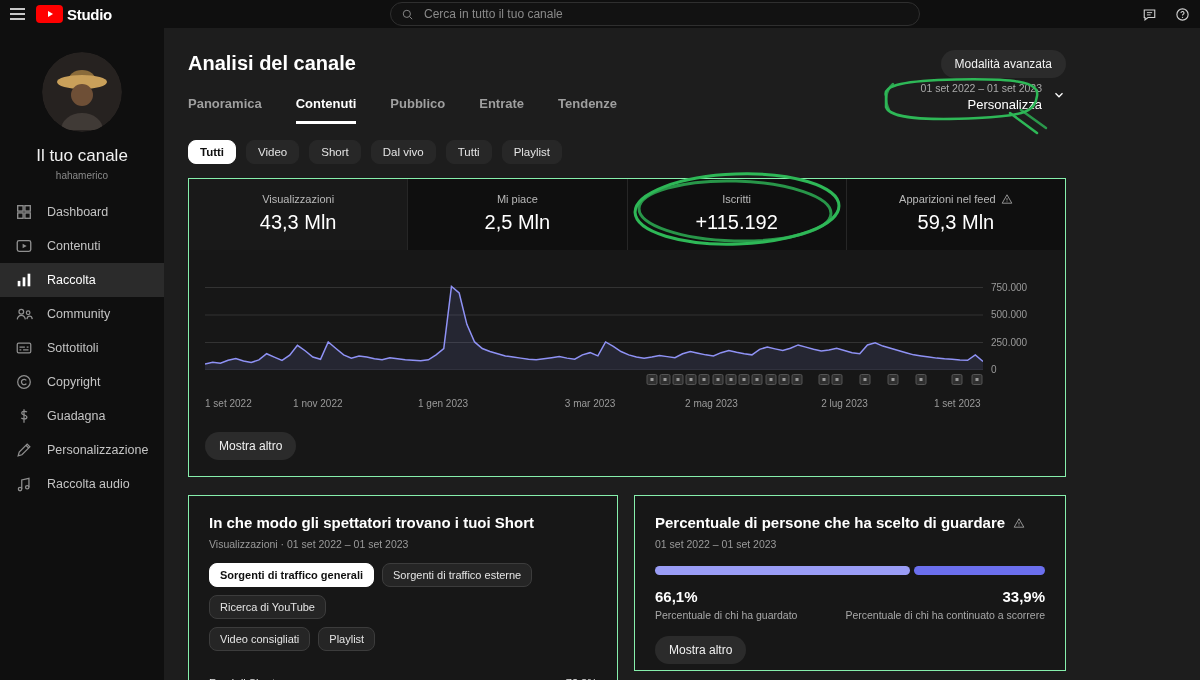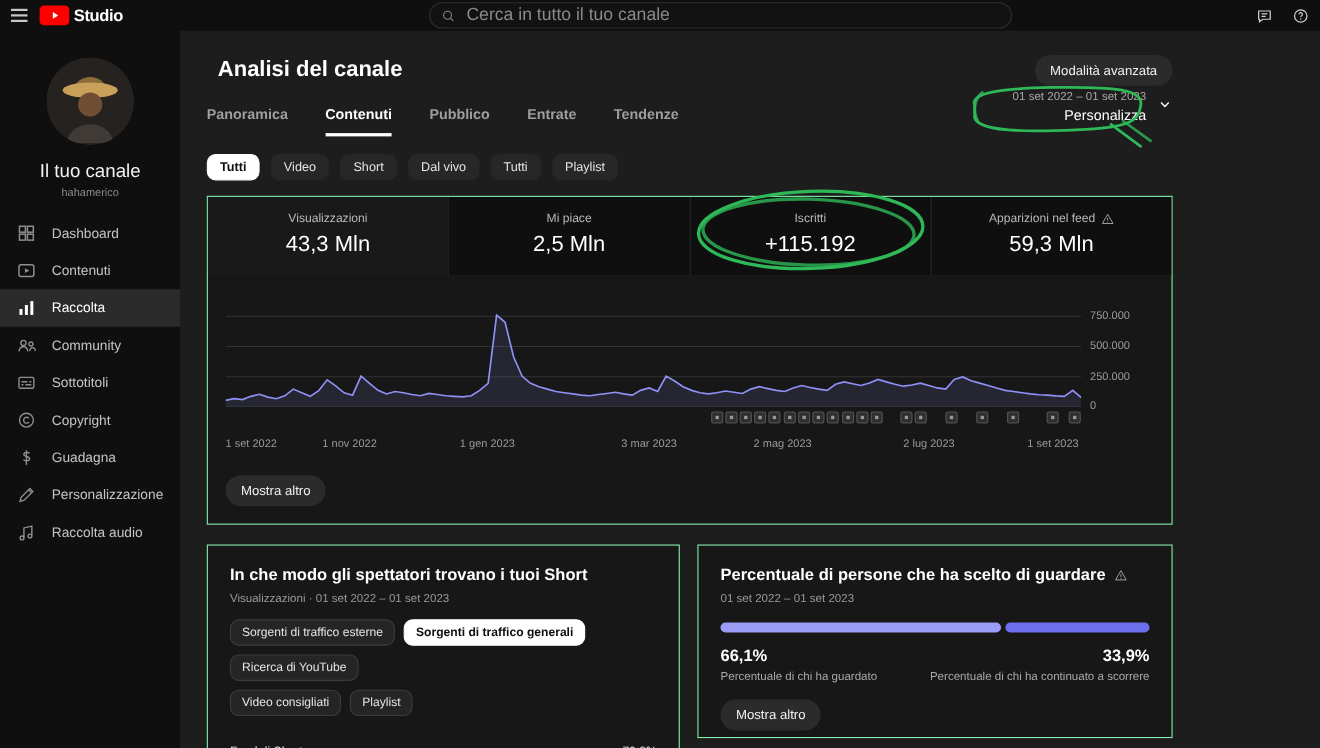--- a/index.html
+++ b/index.html
@@ -13,21 +13,21 @@
   
   .topbar { position:absolute; top:0; left:0; right:0; height:28px; background:#0f0f0f; z-index:10; display:flex; align-items:center; }
   .hamburger { width:28px; height:28px; background:none; border:none; cursor:pointer; display:flex; flex-direction:column; justify-content:center; gap:3px; padding:0 6px; margin-left:4px; }
   .hamburger span { display:block; width:15px; height:2px; background:#c8c8c8; }
   .logo { display:flex; align-items:center; gap:4px; margin-left:4px; }
   .yt-play { width:27px; height:18px; background:#f00; border-radius:4px; display:flex; align-items:center; justify-content:center; }
   .yt-play svg { width:12px; height:12px; }
   .studio-text { font-size:15px; font-weight:700; letter-spacing:-0.3px; color:#fff; }
   .search-wrap { position:absolute; left:390px; top:2px; width:530px; height:24px; background:#121212; border:1px solid #2f2f2f; border-radius:12px; display:flex; align-items:center; padding:0 10px; gap:8px; color:#888; }
   .search-wrap svg { width:13px; height:13px; flex:0 0 auto; }
-  .search-input { flex:1; background:transparent; border:none; outline:none; color:#ddd; font-size:16px; font-family:inherit; }
+  .search-input { flex:1; background:transparent; border:none; outline:none; color:#ddd; font-size:12px; font-family:inherit; }
   .search-input::placeholder { color:#8a8a8a; }
   .tb-right { position:absolute; right:10px; top:0; height:28px; display:flex; align-items:center; gap:18px; }
   .tb-btn { background:none; border:none; padding:0; color:#cfcfcf; cursor:pointer; display:flex; }
   .tb-btn svg { width:15px; height:15px; }
 
   
   .sidebar { position:absolute; top:28px; left:0; bottom:0; width:164px; background:#0f0f0f; }
   .avatar { width:80px; height:80px; border-radius:50%; overflow:hidden; margin:24px auto 0; }
   .channel-name { text-align:center; font-size:17px; color:#f1f1f1; margin-top:14px; }
   .channel-handle { text-align:center; font-size:10px; color:#8a8a8a; margin-top:4px; }
@@ -37,21 +37,21 @@
   .nav-icon svg { width:18px; height:18px; }
   .nav-label { font-size:12.5px; }
   .nav-item.active { background:#2b2b2b; color:#fff; }
   .nav-item.active .nav-icon { color:#fff; }
 
   
   .main { position:absolute; top:28px; left:164px; right:0; bottom:0; background:#1d1d1d; }
   .content { margin-left:24px; width:878px; position:relative; }
 
   .page-head { margin-top:24px; position:relative; height:26px; }
-  .page-title { font-size:20px; font-weight:700; margin:10px; }
+  .page-title { font-size:20px; font-weight:700; margin:0; }
   .chip-dark { background:#2b2b2b; color:#f1f1f1; border:none; border-radius:16px; padding:7px 14px; font-size:12px; font-family:inherit; cursor:pointer; }
   .advanced-btn { position:absolute; right:0; top:-2px; }
 
   .tabs { margin-top:18px; display:flex; gap:34px; position:relative; }
   .tab { font-size:13px; color:#9f9f9f; padding-bottom:10px; border-bottom:3px solid transparent; cursor:pointer; font-weight:600; }
   .tab.active { color:#fff; border-bottom-color:#fff; }
 
   .date-selector { position:absolute; right:0; top:-14px; display:flex; align-items:center; gap:10px; cursor:pointer; }
   .ds-text { text-align:right; }
   .ds-range { font-size:10.5px; color:#aaa; }
@@ -394,22 +394,22 @@
       <button class="chip-dark show-more">Mostra altro</button>
     </section>
 
     <div class="bottom-row">
       <section class="card half-card left-card">
         <div class="card-title">
             <span>In che modo gli spettatori trovano i tuoi Short</span>
           </div>
         <div class="card-sub">Visualizzazioni · 01 set 2022 – 01 set 2023</div>
         <div class="src-chips">
+          <button class="chip small active">Sorgenti di traffico generali</button>
           <button class="chip small">Sorgenti di traffico esterne</button>
-          <button class="chip small active">Sorgenti di traffico generali</button>
           <button class="chip small">Ricerca di YouTube</button>
         </div>
         <div class="src-chips">
           <button class="chip small">Video consigliati</button>
           <button class="chip small">Playlist</button>
         </div>
         <div class="bars">
           <div class="bar-row">
             <span class="bar-label">Feed di Shorts</span>
 

